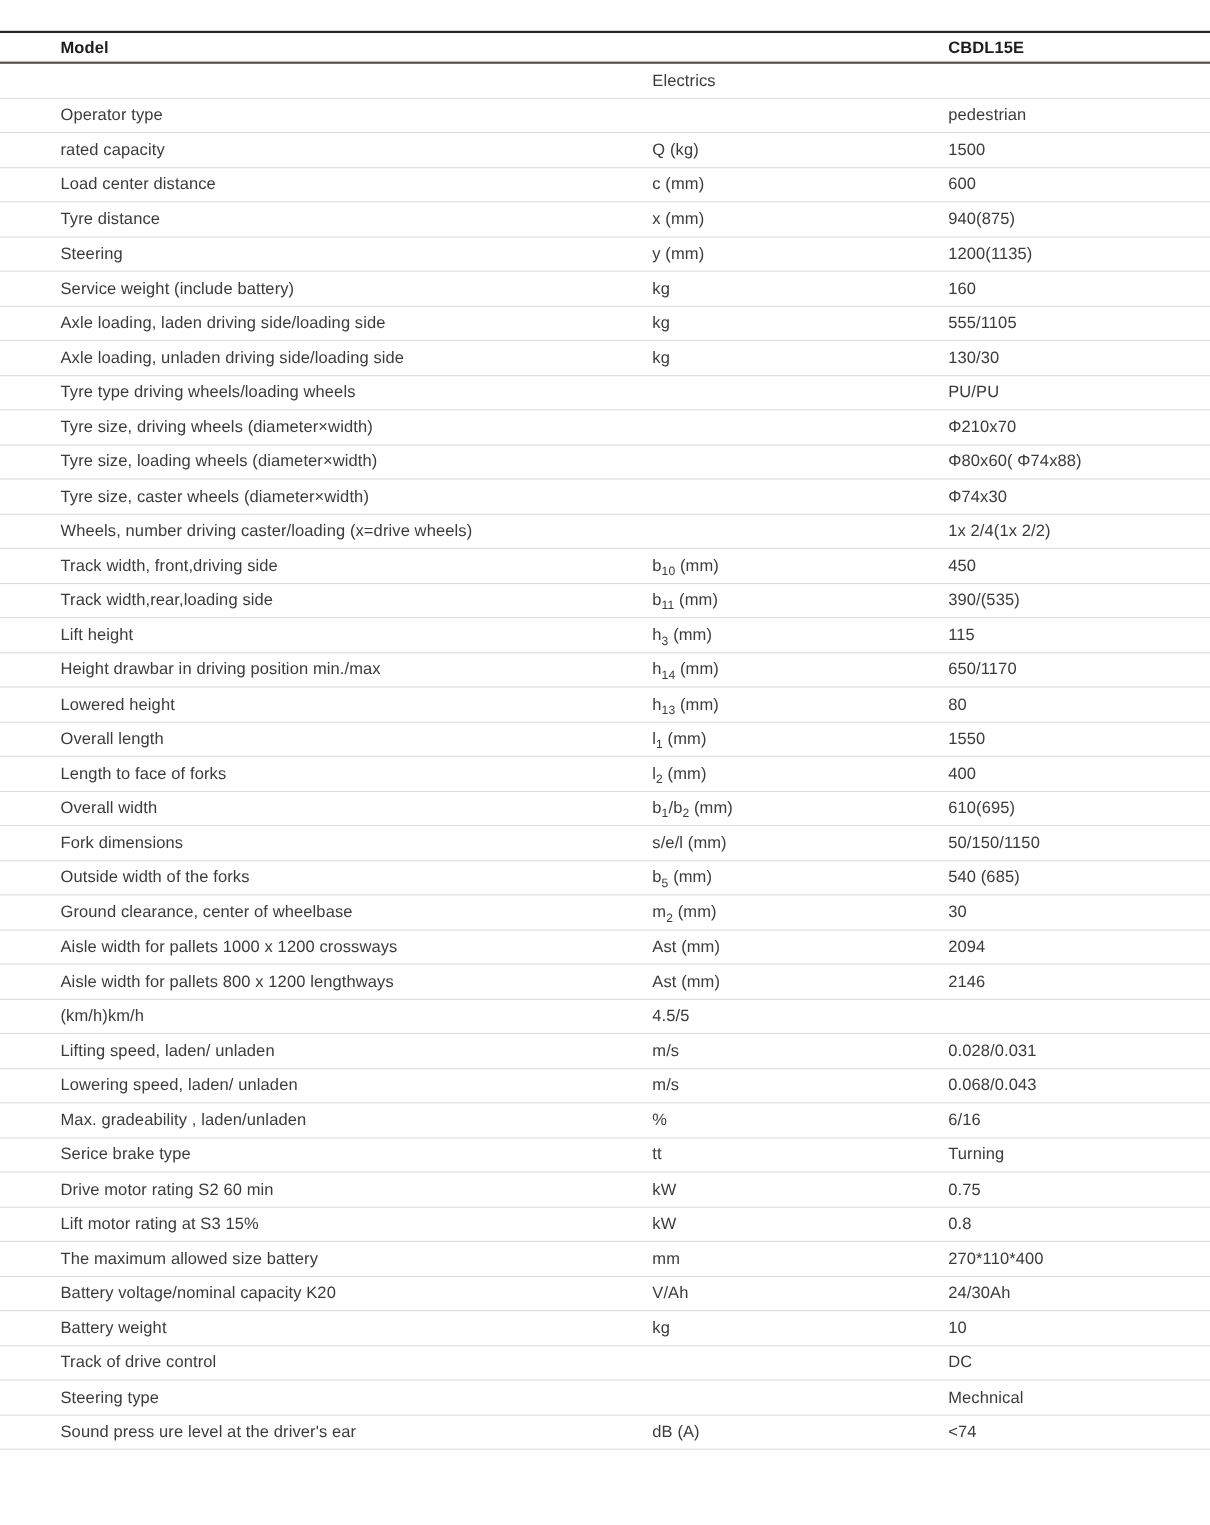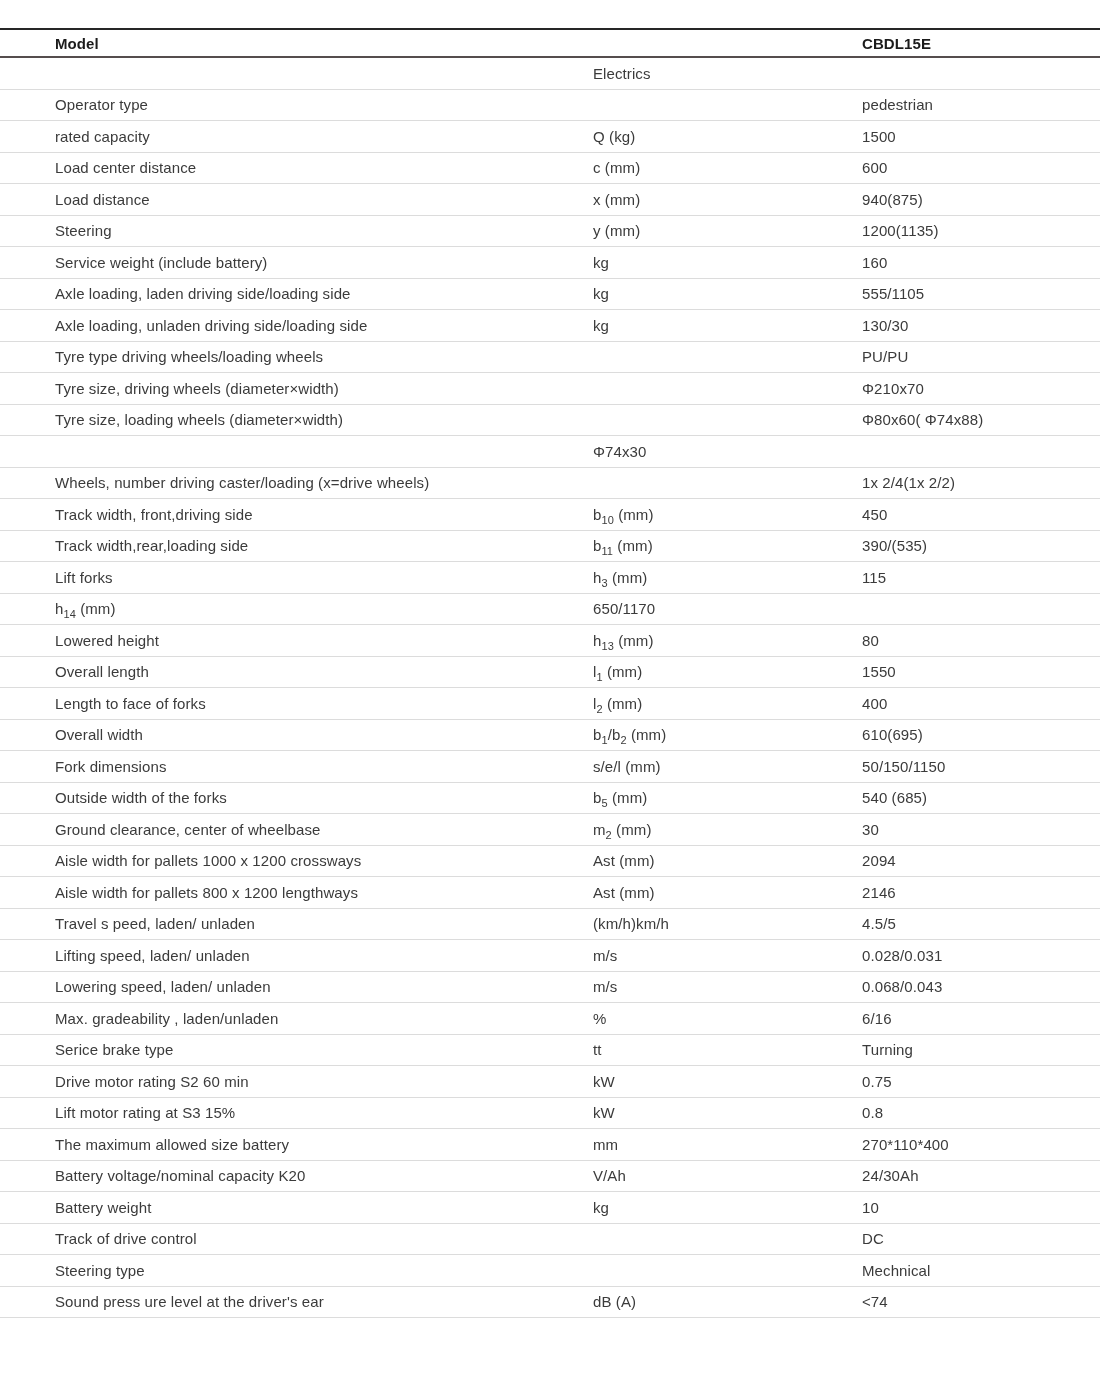--- a/index.html
+++ b/index.html
@@ -68,21 +68,21 @@
         <div class="cell label">rated capacity</div>
         <div class="cell unit">Q (kg)</div>
         <div class="cell value">1500</div>
       </div>
       <div class="row">
         <div class="cell label">Load center distance</div>
         <div class="cell unit">c (mm)</div>
         <div class="cell value">600</div>
       </div>
       <div class="row">
-        <div class="cell label">Load distance</div>
+        <div class="cell label">Tyre distance</div>
         <div class="cell unit">x (mm)</div>
         <div class="cell value">940(875)</div>
       </div>
       <div class="row">
         <div class="cell label">Steering</div>
         <div class="cell unit">y (mm)</div>
         <div class="cell value">1200(1135)</div>
       </div>
       <div class="row">
         <div class="cell label">Service weight (include battery)</div>
@@ -108,44 +108,46 @@
         <div class="cell label">Tyre size, driving wheels (diameter×width)</div>
         <div class="cell unit"></div>
         <div class="cell value">Φ210x70</div>
       </div>
       <div class="row">
         <div class="cell label">Tyre size, loading wheels (diameter×width)</div>
         <div class="cell unit"></div>
         <div class="cell value">Φ80x60( Φ74x88)</div>
       </div>
       <div class="row">
+        <div class="cell label">Tyre size, caster wheels (diameter×width)</div>
         <div class="cell unit"></div>
         <div class="cell value">Φ74x30</div>
       </div>
       <div class="row">
         <div class="cell label">Wheels, number driving caster/loading (x=drive wheels)</div>
         <div class="cell unit"></div>
         <div class="cell value">1x 2/4(1x 2/2)</div>
       </div>
       <div class="row">
         <div class="cell label">Track width, front,driving side</div>
         <div class="cell unit">b<sub>10</sub> (mm)</div>
         <div class="cell value">450</div>
       </div>
       <div class="row">
         <div class="cell label">Track width,rear,loading side</div>
         <div class="cell unit">b<sub>11</sub> (mm)</div>
         <div class="cell value">390/(535)</div>
       </div>
       <div class="row">
-        <div class="cell label">Lift forks</div>
+        <div class="cell label">Lift height</div>
         <div class="cell unit">h<sub>3</sub> (mm)</div>
         <div class="cell value">115</div>
       </div>
       <div class="row">
+        <div class="cell label">Height drawbar in driving position min./max</div>
         <div class="cell unit">h<sub>14</sub> (mm)</div>
         <div class="cell value">650/1170</div>
       </div>
       <div class="row">
         <div class="cell label">Lowered height</div>
         <div class="cell unit">h<sub>13</sub> (mm)</div>
         <div class="cell value">80</div>
       </div>
       <div class="row">
         <div class="cell label">Overall length</div>
@@ -181,21 +183,20 @@
         <div class="cell label">Aisle width for pallets 1000 x 1200 crossways</div>
         <div class="cell unit">Ast (mm)</div>
         <div class="cell value">2094</div>
       </div>
       <div class="row">
         <div class="cell label">Aisle width for pallets 800 x 1200 lengthways</div>
         <div class="cell unit">Ast (mm)</div>
         <div class="cell value">2146</div>
       </div>
       <div class="row">
-        <div class="cell label">Travel s peed, laden/ unladen</div>
         <div class="cell unit">(km/h)km/h</div>
         <div class="cell value">4.5/5</div>
       </div>
       <div class="row">
         <div class="cell label">Lifting speed, laden/ unladen</div>
         <div class="cell unit">m/s</div>
         <div class="cell value">0.028/0.031</div>
       </div>
       <div class="row">
         <div class="cell label">Lowering speed, laden/ unladen</div>

